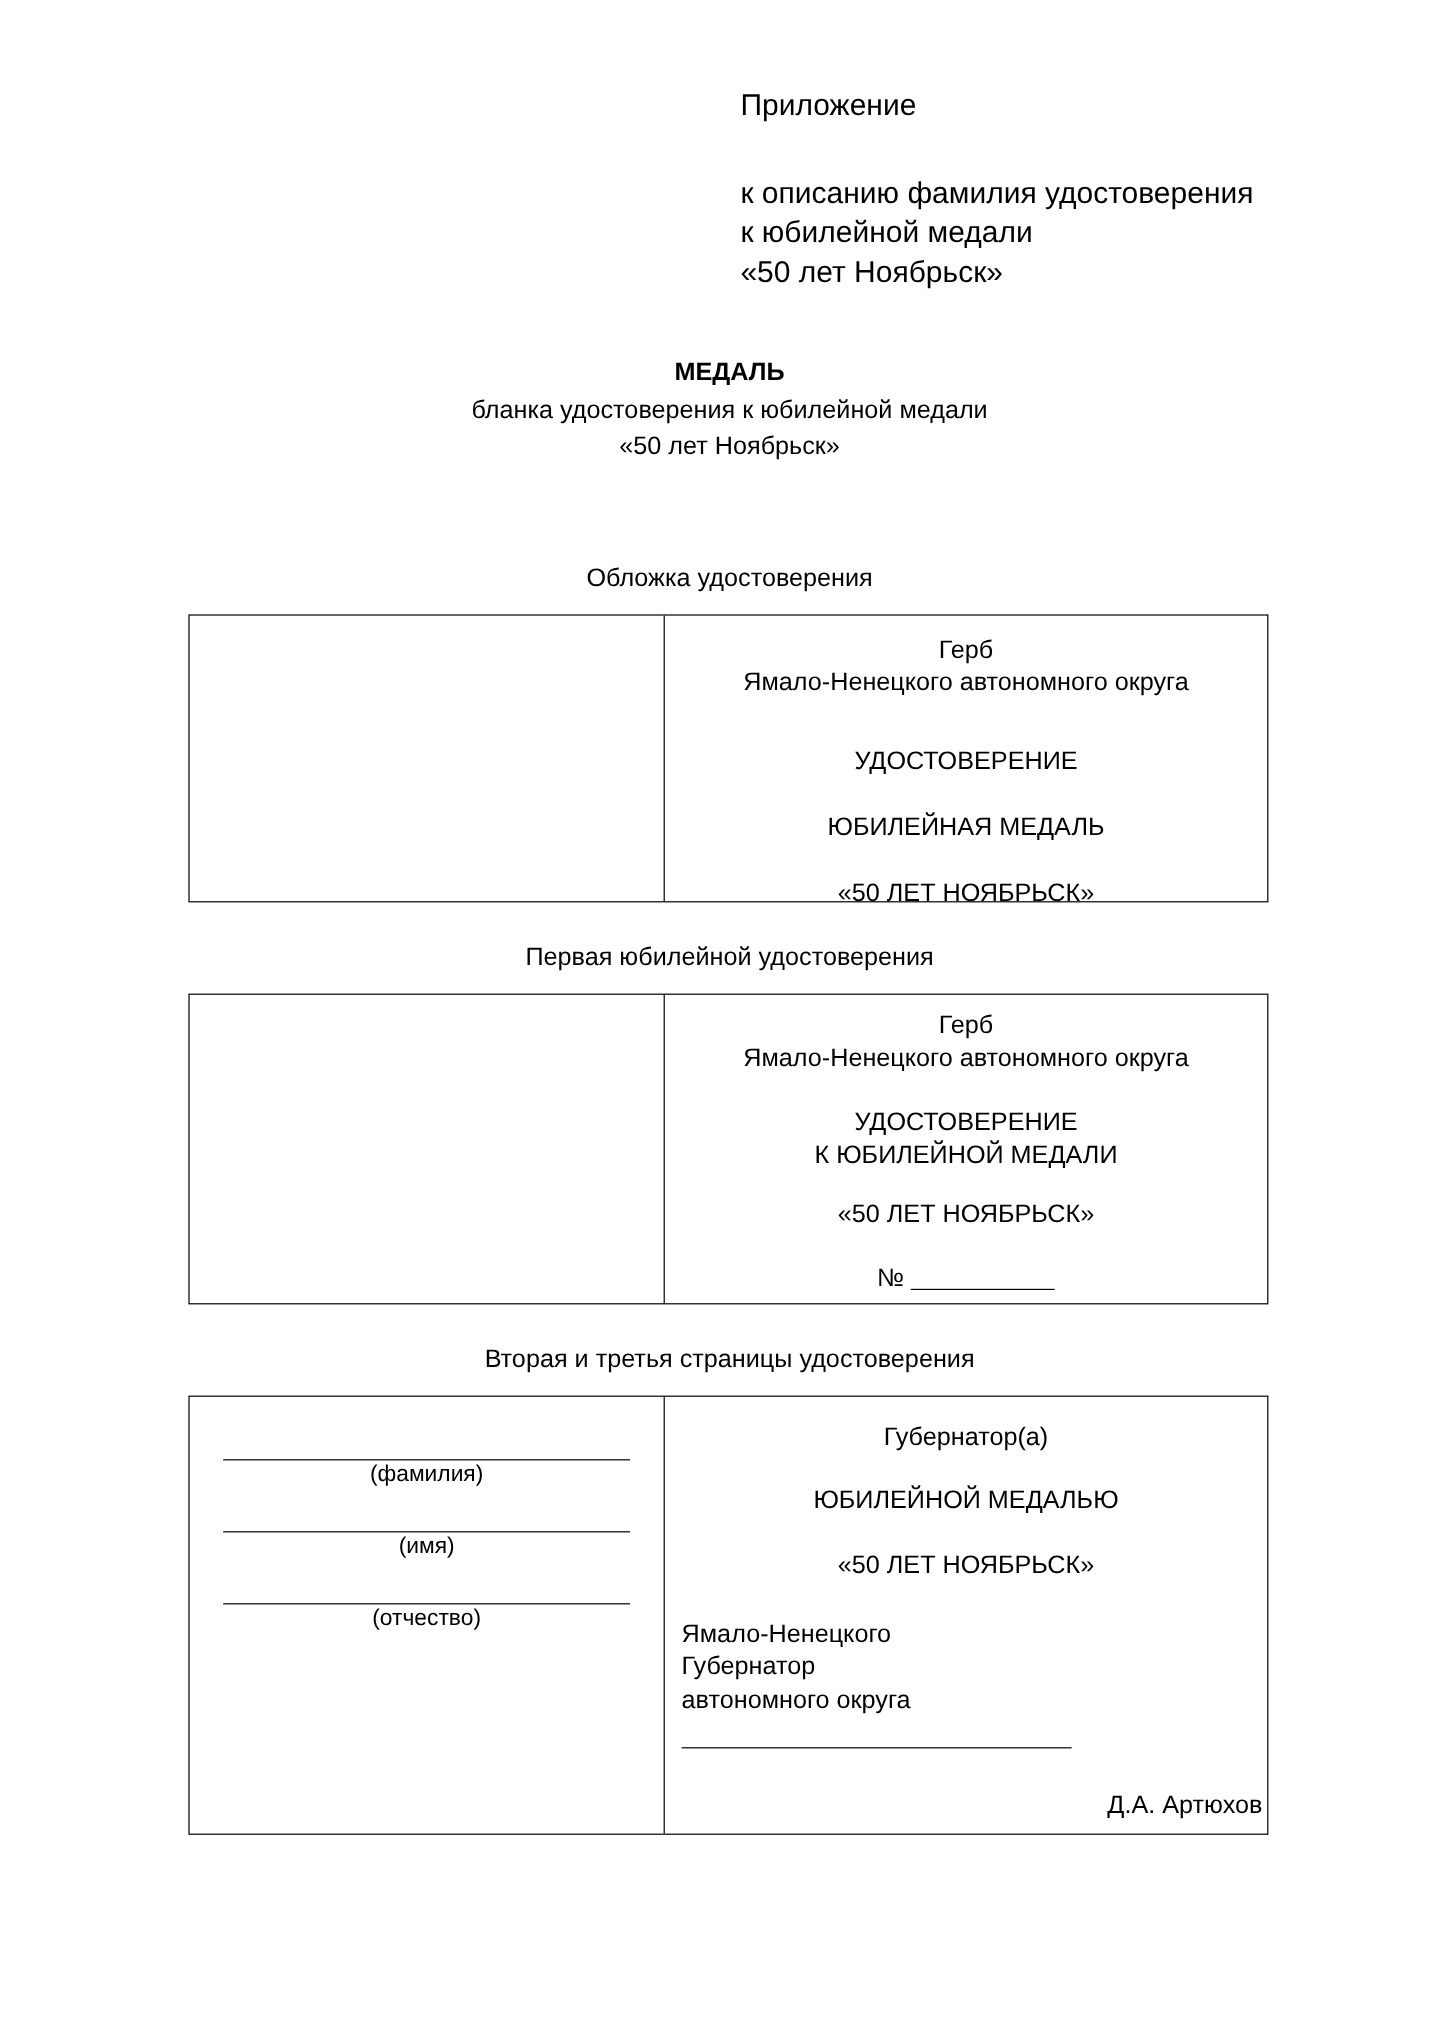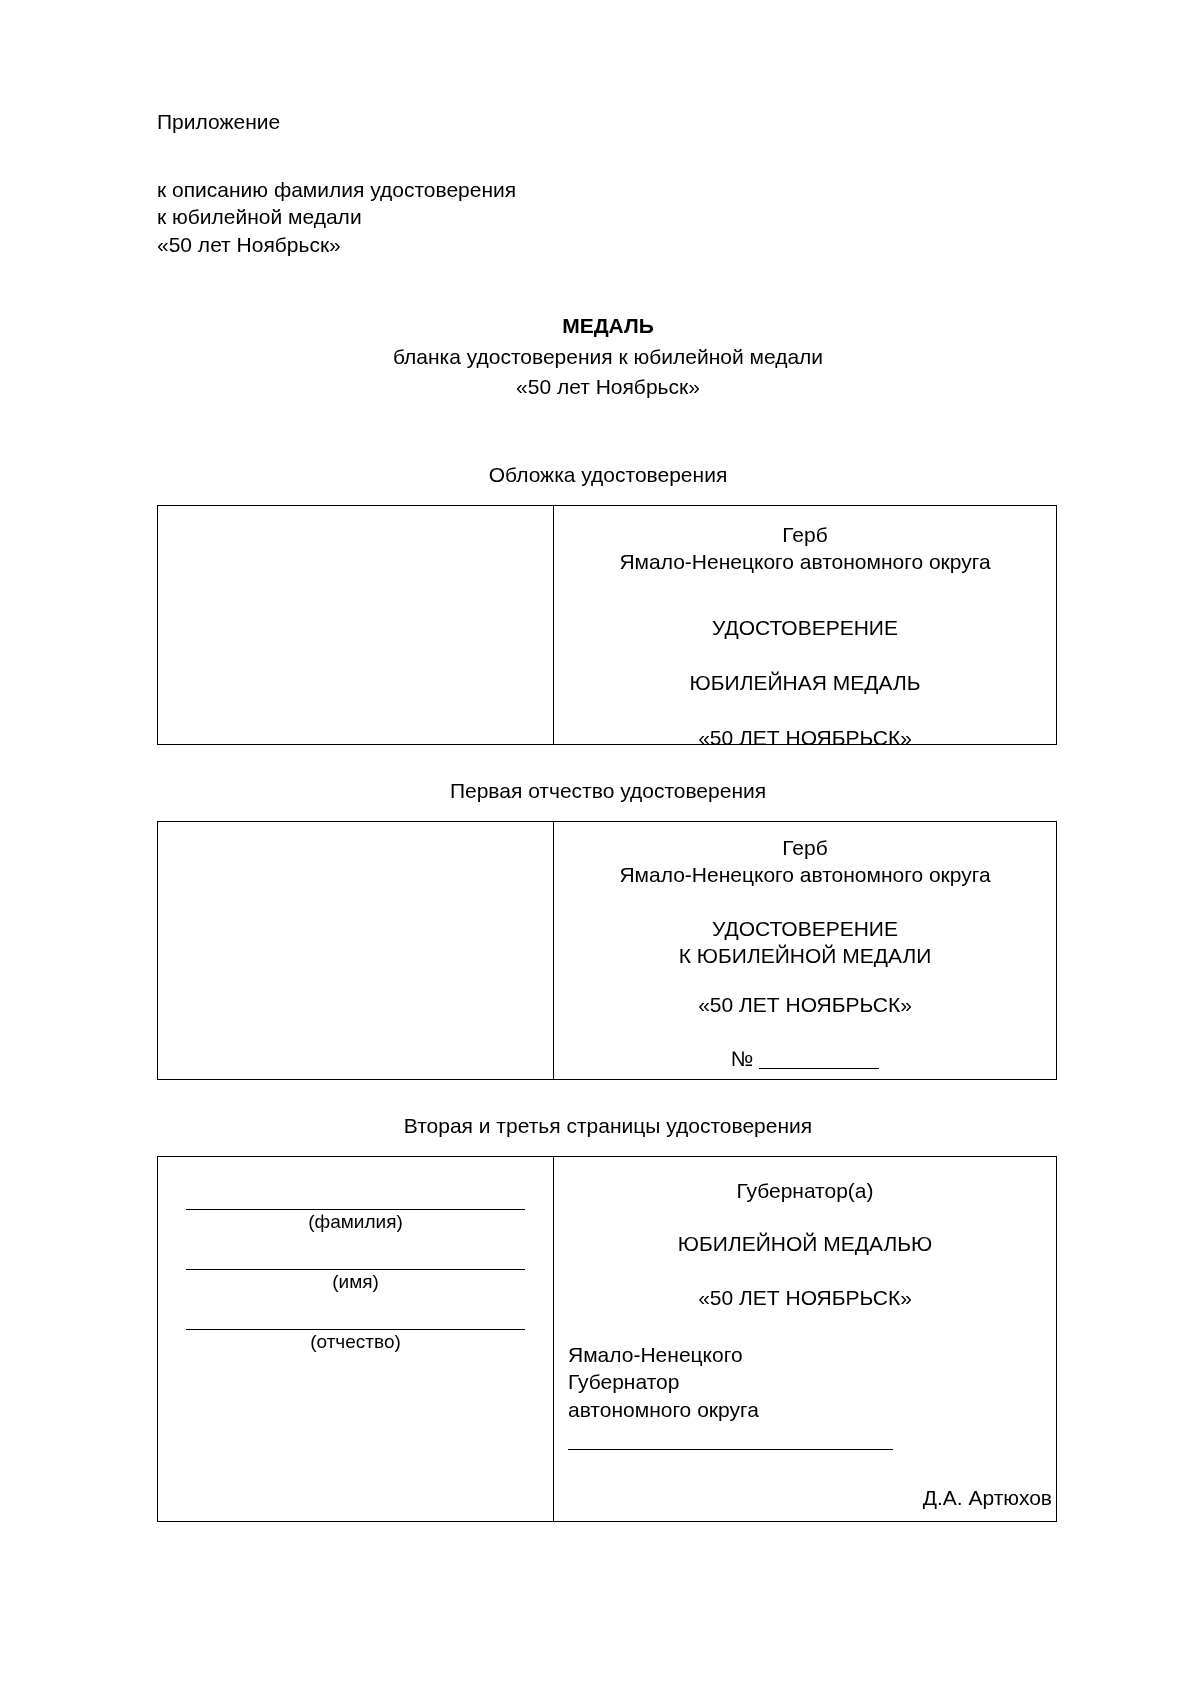--- a/index.html
+++ b/index.html
@@ -20,22 +20,23 @@
   }
   .doc-body {
     position: absolute;
     left: 157px;
     top: 0;
     width: 902px;
   }
 
   
   .header-block {
-    padding-top: 108px;
-    font-size: 21px;
+    margin-left: 460px;
+    padding-top: 72px;
+    font-size: 25px;
     line-height: 1.32;
   }
   .header-block .appendix-word {
     margin: 0 0 40px 0;
   }
   .header-block .ref-line {
     margin: 0;
   }
 
   
@@ -51,21 +52,21 @@
     margin-bottom: 2px;
   }
   .sample-title .sub {
     display: block;
   }
 
   
   .section-caption {
     text-align: center;
     font-size: 21px;
-    margin-top: 62px;
+    margin-top: 84px;
     margin-bottom: 18px;
   }
   .section-caption.tight {
     margin-top: 34px;
   }
 
   
   .card {
     width: 900px;
     border: 1.5px solid #000;
@@ -194,21 +195,21 @@
           <div class="gap-lg"></div>
           <div>УДОСТОВЕРЕНИЕ</div>
           <div class="gap-md"></div>
           <div>ЮБИЛЕЙНАЯ МЕДАЛЬ</div>
           <div class="gap-md"></div>
           <div>«50 ЛЕТ НОЯБРЬСК»</div>
         </div>
       </div>
     </div>
 
-    <div class="section-caption tight">Первая отчество удостоверения</div>
+    <div class="section-caption tight">Первая юбилейной удостоверения</div>
 
     <div class="card card-first">
       <div class="col-left"></div>
       <div class="col-right">
         <div class="first-text">
           <div>Герб</div>
           <div>Ямало-Ненецкого автономного округа</div>
           <div class="gap-md"></div>
           <div>УДОСТОВЕРЕНИЕ</div>
           <div>К ЮБИЛЕЙНОЙ МЕДАЛИ</div>

